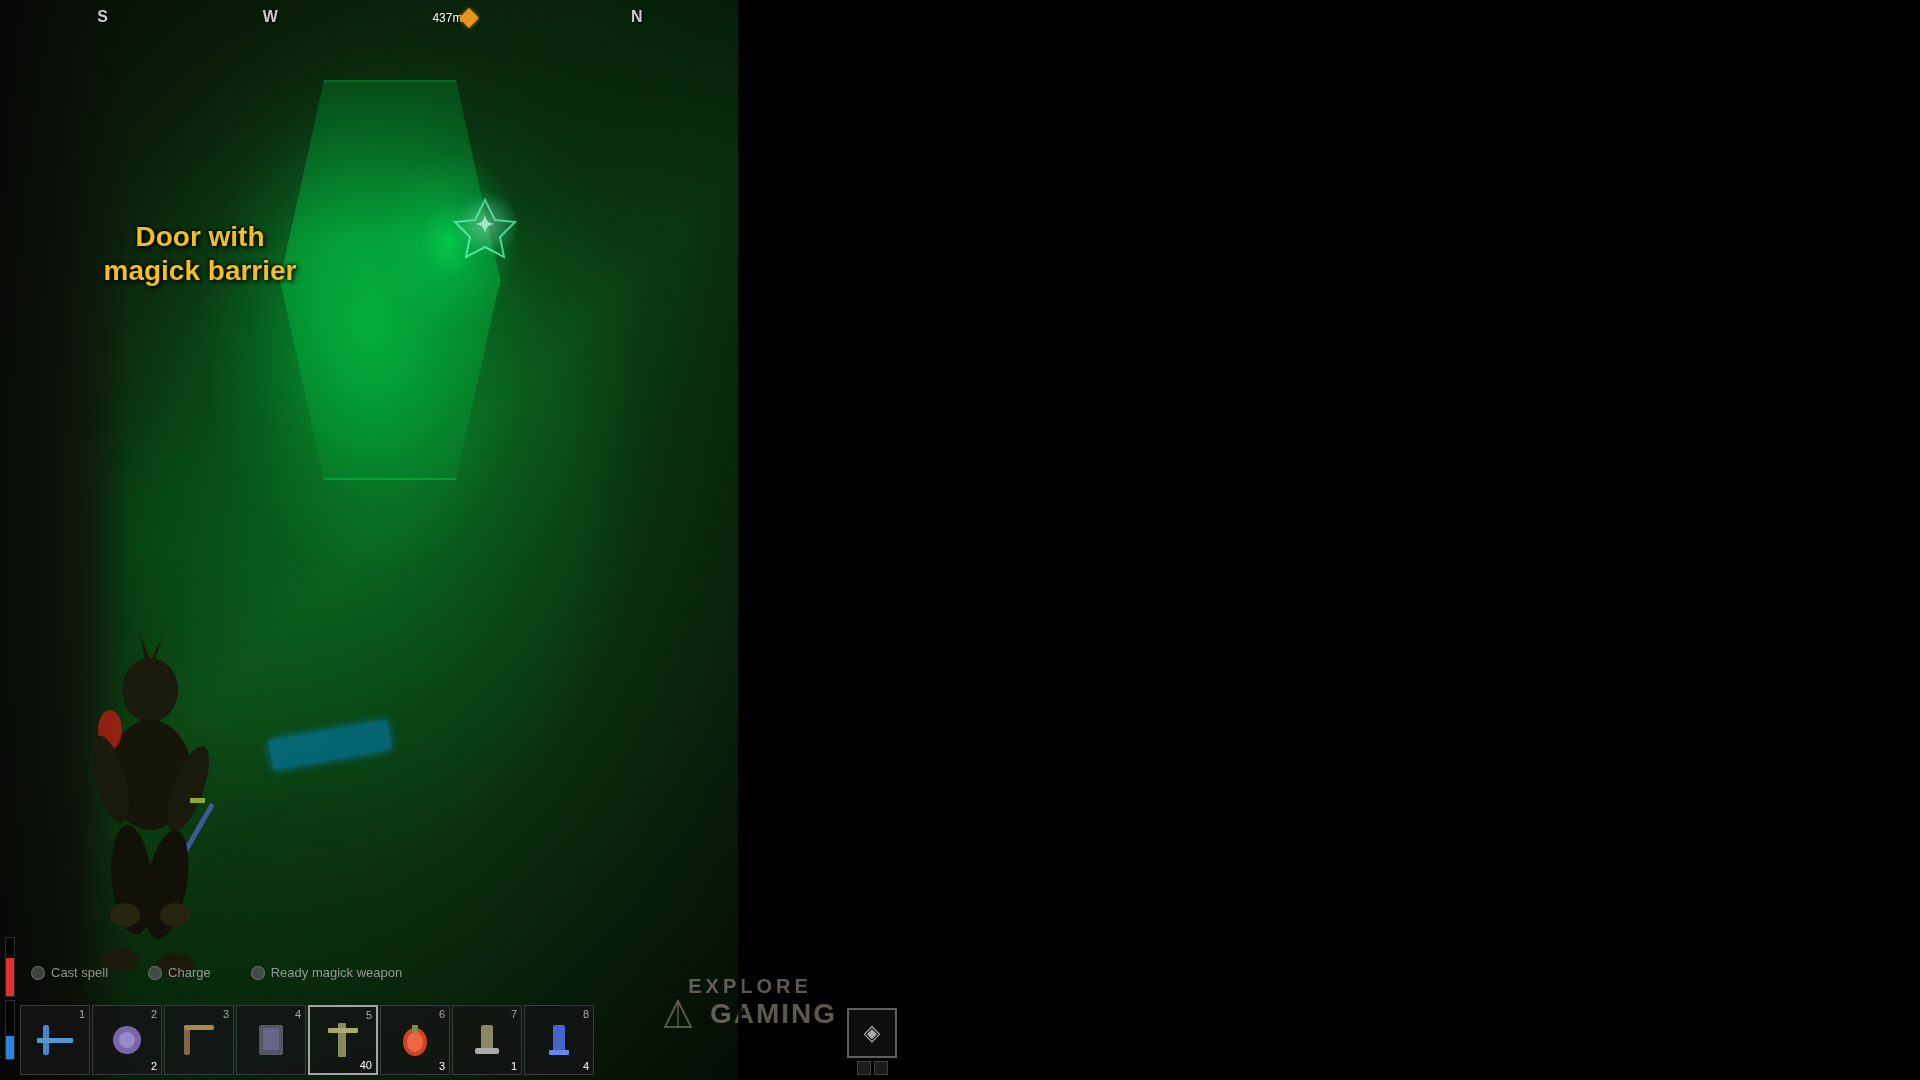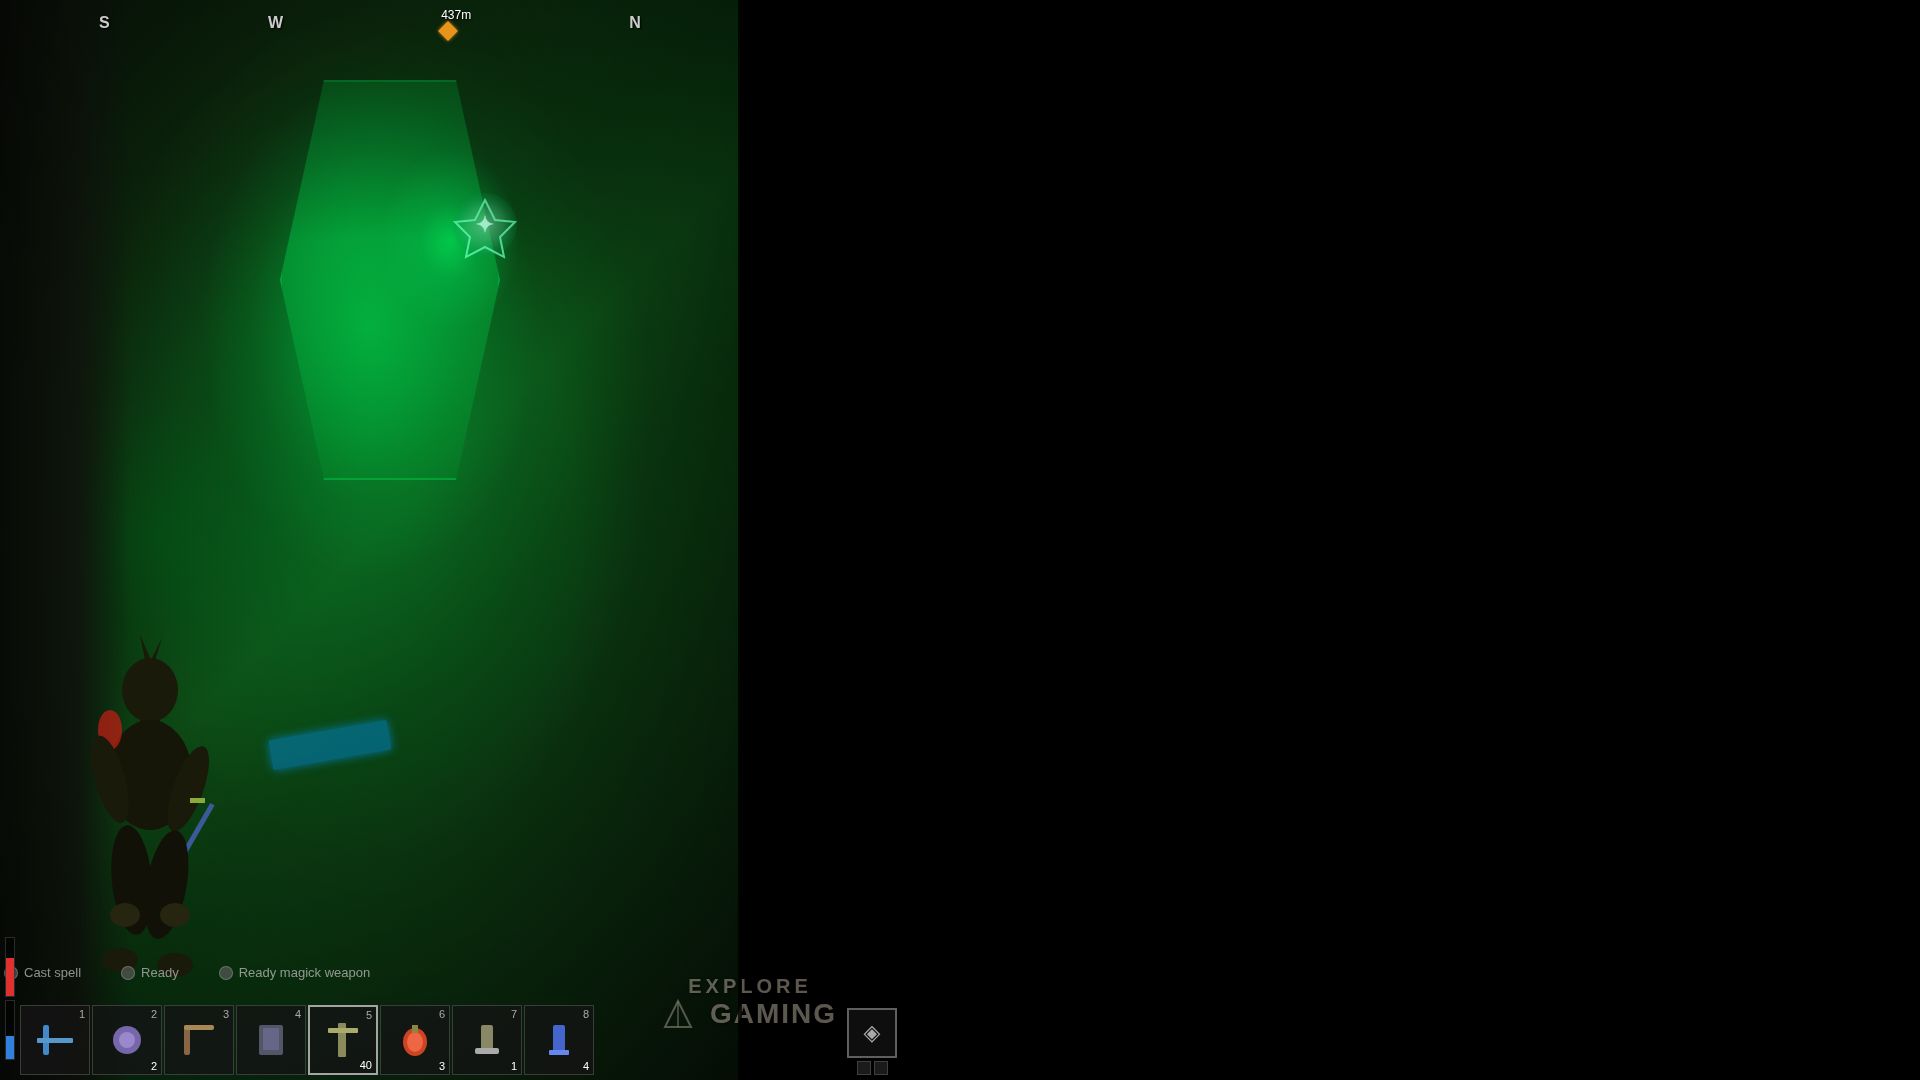--- a/index.html
+++ b/index.html
@@ -138,21 +138,21 @@
 
     
     .button-prompts {
       position: absolute;
       bottom: 100px;
       left: 0;
       width: 740px;
       z-index: 25;
       display: flex;
       gap: 40px;
-      padding-left: 4px;
+      padding-left: 31px;
     }
 
     .prompt {
       display: flex;
       align-items: center;
       gap: 6px;
     }
 
     .prompt-key {
       width: 14px;
@@ -236,22 +236,22 @@
 
     .compass-dir {
       color: #ccc;
       font-size: 16px;
       font-weight: bold;
       text-shadow: 1px 1px 2px #000;
     }
 
     .compass-marker-wrap {
       display: flex;
-      flex-direction: column;
-      align-items: flex-start;
+      flex-direction: row;
+      align-items: flex-end;
     }
 
     .dist-label {
       color: #fff;
       font-size: 12px;
       text-shadow: 1px 1px 2px #000;
     }
 
     .orange-diamond {
       width: 14px;
@@ -332,30 +332,31 @@
       <span class="compass-dir">W</span>
       <div class="compass-marker-wrap">
         <span class="dist-label">437m</span>
         <div class="orange-diamond"></div>
       </div>
       <span class="compass-dir">N</span>
     </div>
   </div>
 
 
+  <div class="annotation annotation-yellow" style="top:220px;left:90px;font-size:28px;max-width:220px;text-align:center;">Door with magick barrier</div>
 
 
   <div class="button-prompts">
     <div class="prompt">
       <span class="prompt-key"></span>
       <span class="prompt-text">Cast spell</span>
     </div>
     <div class="prompt">
       <span class="prompt-key"></span>
-      <span class="prompt-text">Ready</span>
+      <span class="prompt-text">Charge</span>
     </div>
     <div class="prompt">
       <span class="prompt-key"></span>
       <span class="prompt-text">Ready magick weapon</span>
     </div>
   </div>
 
   <div style="position:absolute;bottom:5px;left:5px;z-index:30;display:flex;align-items:flex-end;gap:2px;">
 
     <div style="display:flex;flex-direction:column;gap:3px;margin-right:3px;margin-bottom:15px;">

